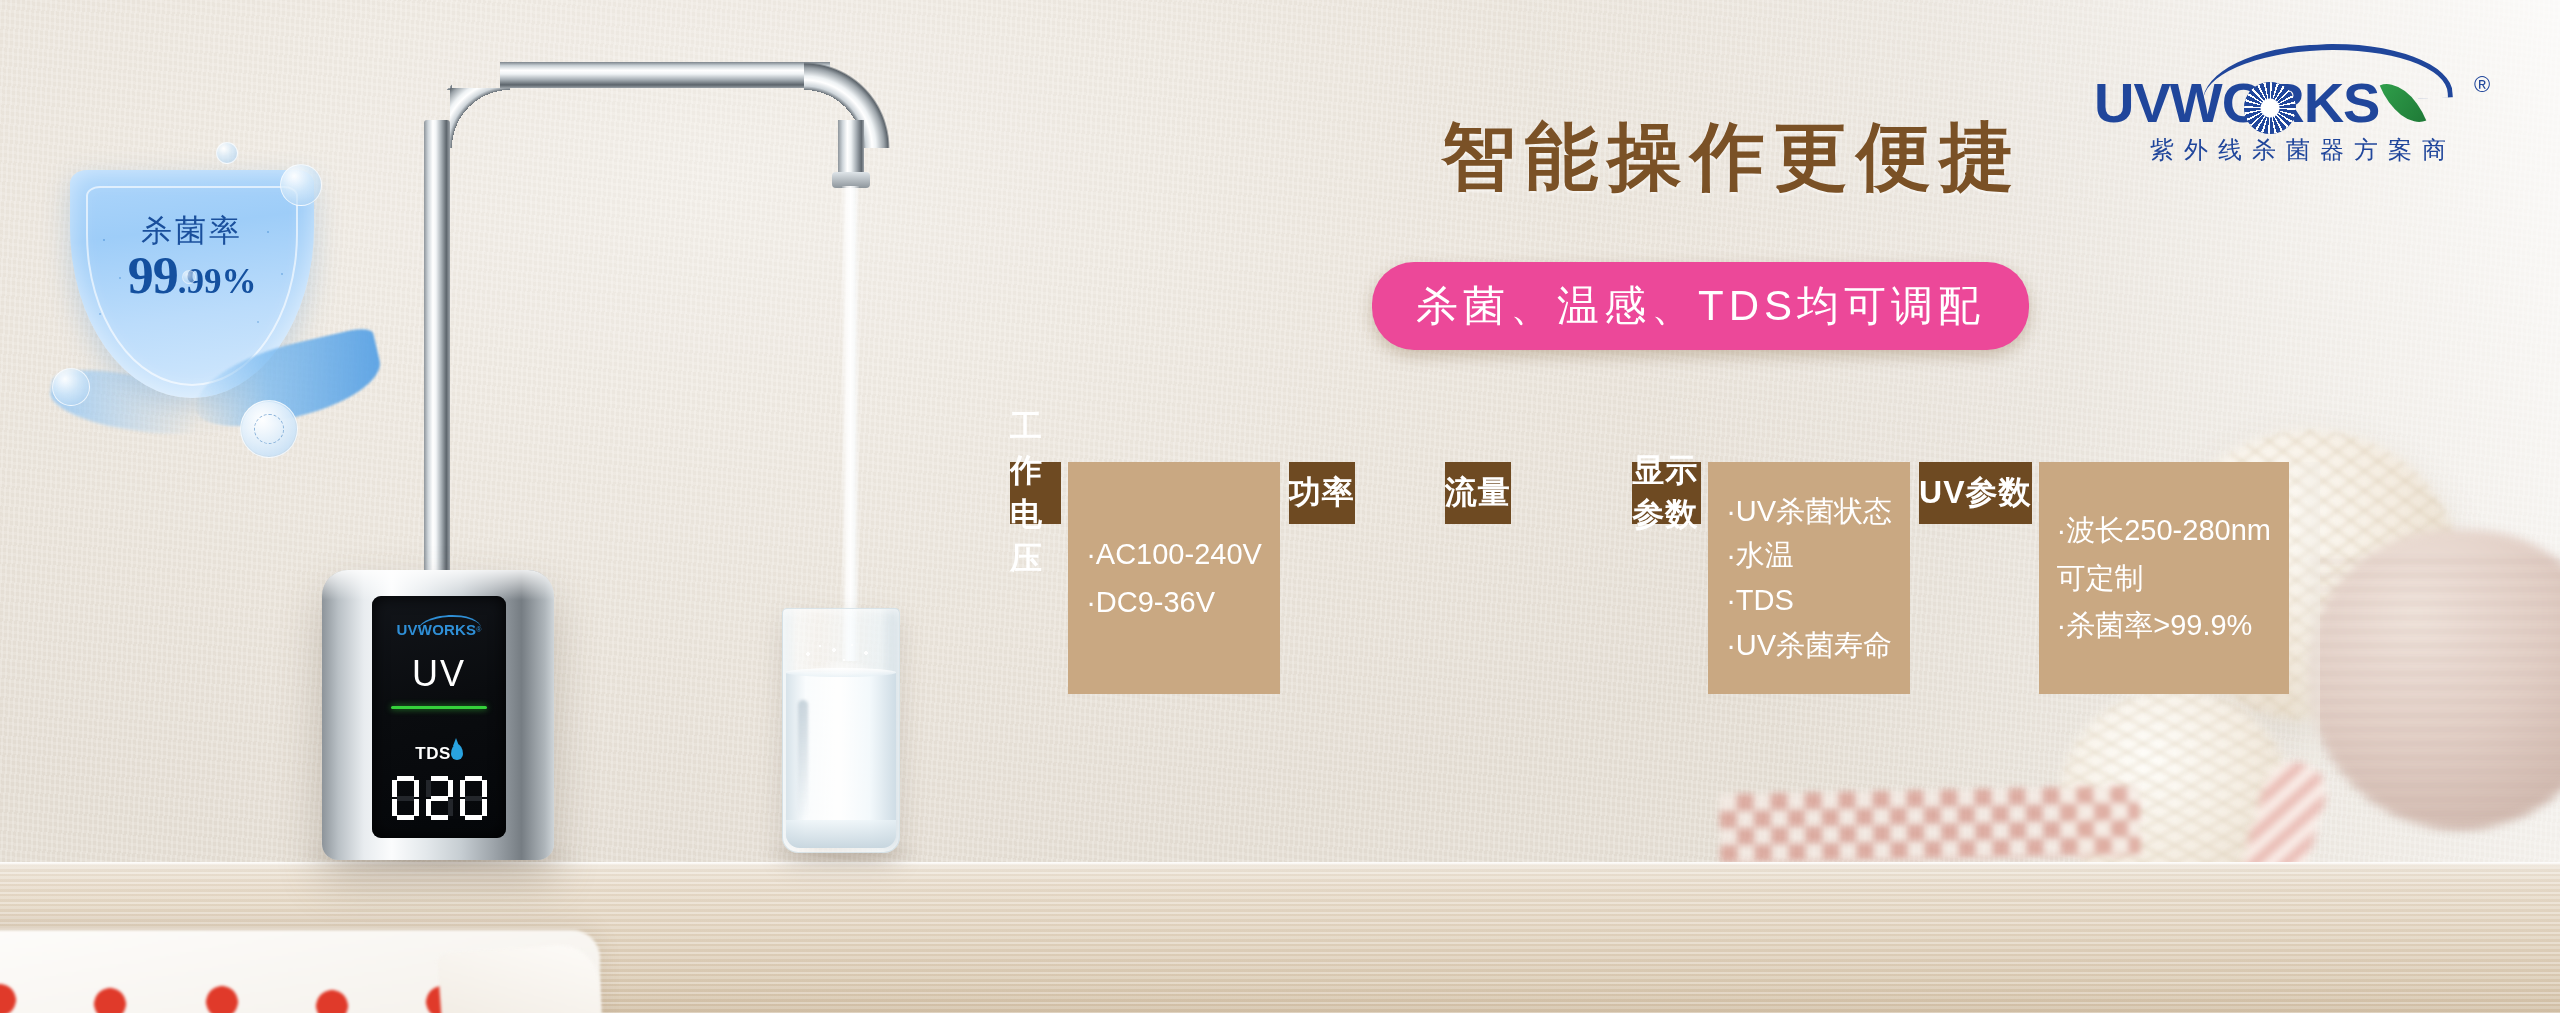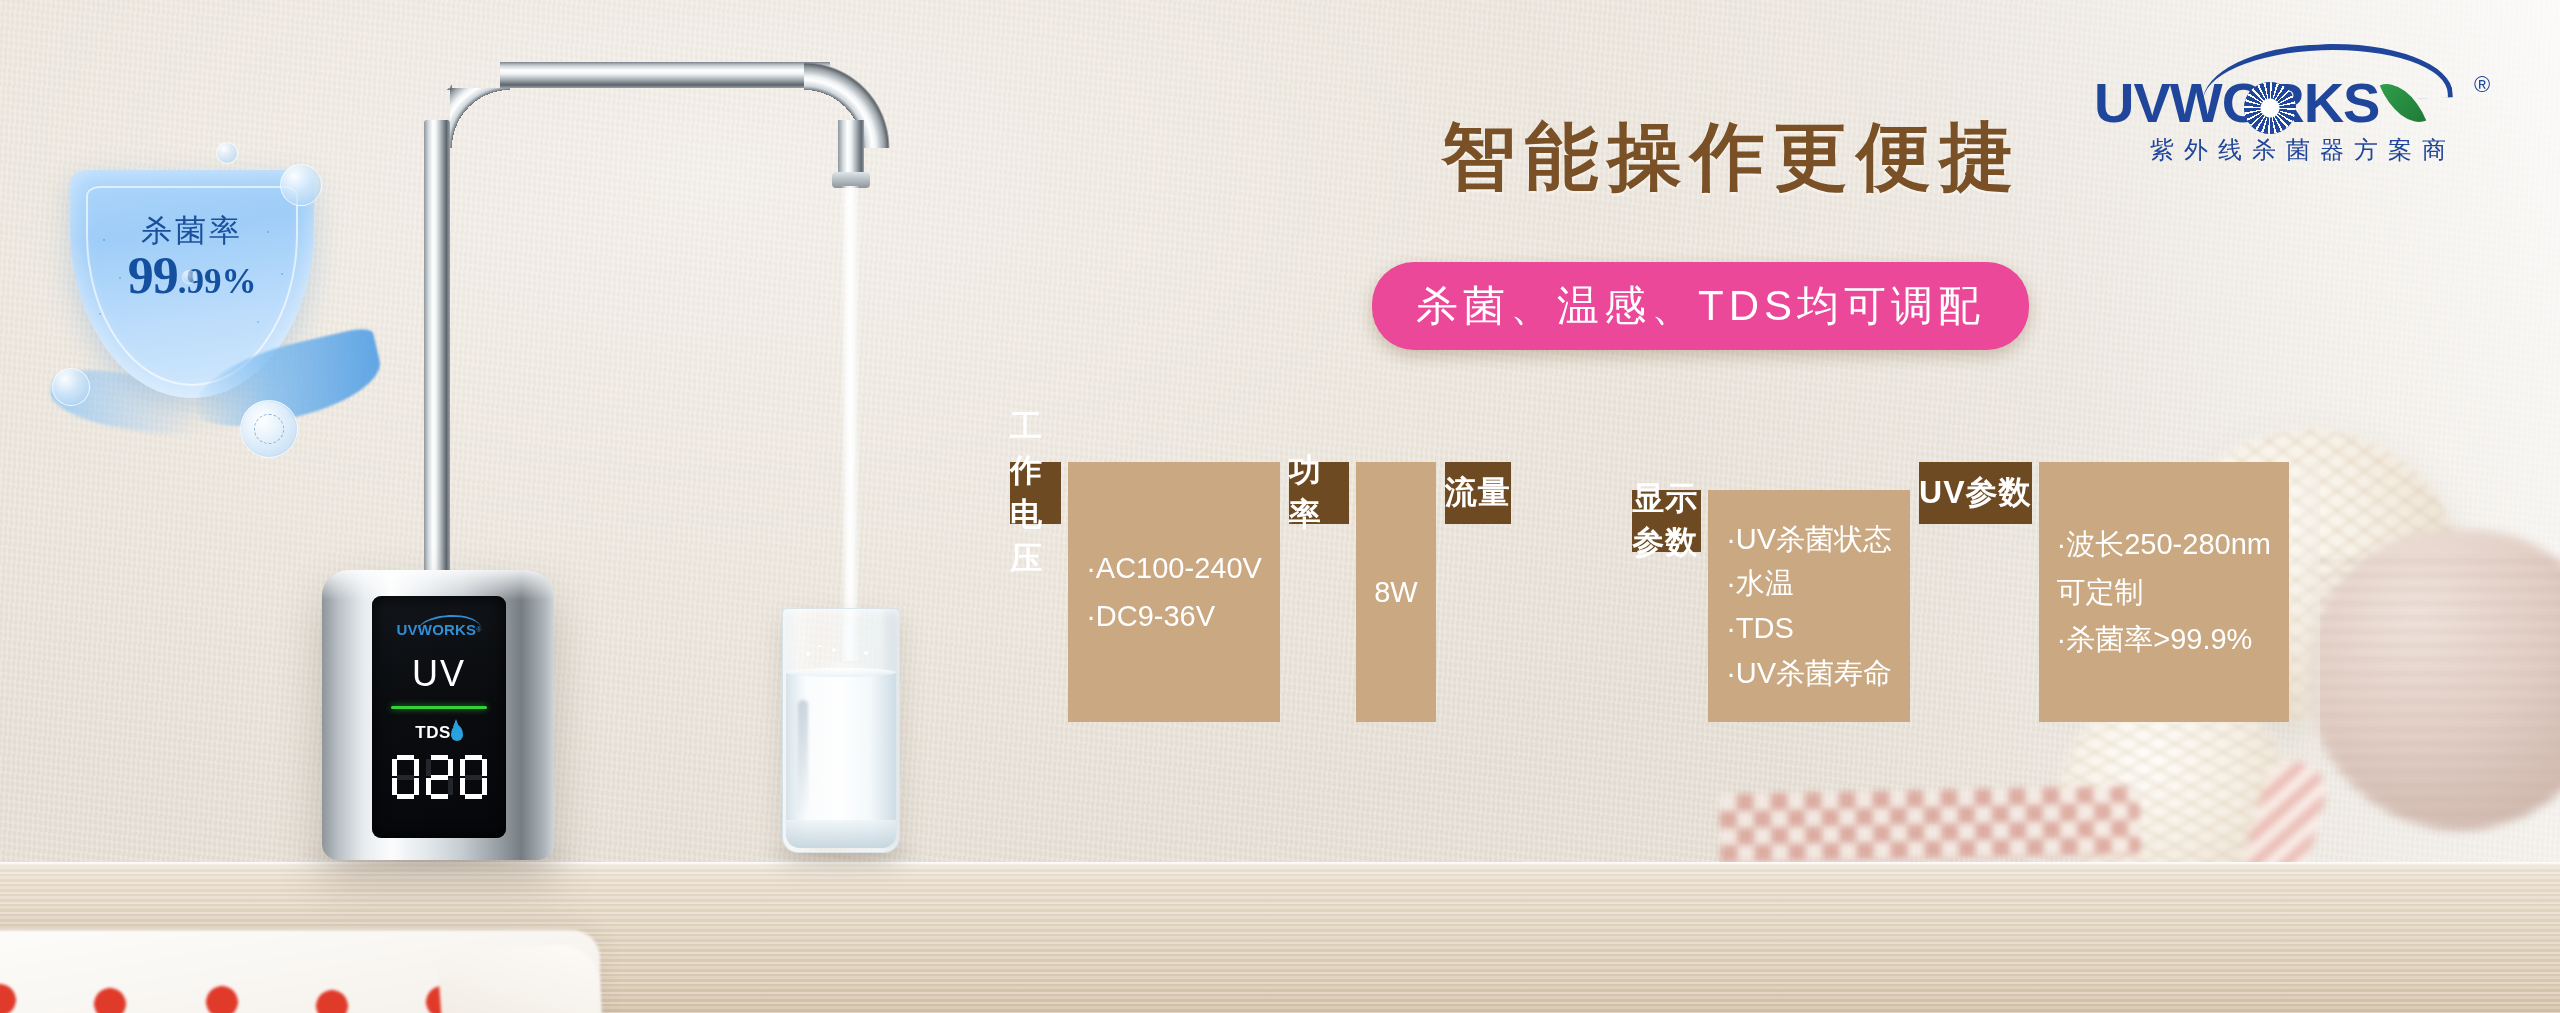--- a/index.html
+++ b/index.html
@@ -216,21 +216,21 @@
   .scr-logo-r { font-size:7px; vertical-align:super; color:#2f8fd6; }
   .scr-uv {
     margin-top:16px; font-size:36px; font-weight:500; color:#ffffff;
     letter-spacing:2px; line-height:1;
   }
   .scr-rule {
     margin-top:14px; width:96px; height:3px; background:#35d13b; border-radius:2px;
     box-shadow:0 0 6px rgba(53,209,59,.75);
   }
   .scr-tds-row {
-    margin-top:14px; display:flex; align-items:center; 
+    margin-top:35px; display:flex; align-items:flex-start; 
   }
   .scr-tds { font-size:17px; font-weight:bold; color:#ffffff; letter-spacing:.5px; }
   .drop {
     width:12px; height:16px; background:#29a3e0;
     border-radius:50% 50% 50% 50%/62% 62% 38% 38%;
     transform:rotate(0deg); position:relative;
   }
   .drop::before {
     content:""; position:absolute; left:2.2px; top:-6px;
     border-left:3.8px solid transparent; border-right:3.8px solid transparent;
@@ -391,21 +391,21 @@
 
   
   .spec-table {
     position:absolute; left:1010px; top:462px; width:1300px;
     display:flex; gap:9px; align-items:stretch;
   }
   .col { display:flex; flex-direction:row; gap:7px; }
   .col.c0 { width:272px; }
   .col.c1 { width:148px; }
   .col.c2 { width:180px; }
-  .col.c3 { width:280px;margin-top:28px; }
+  .col.c3 { width:280px; }
   .col.c4 { width:394px; }
   .col-head {
     height:62px; background:#6e4a22; color:#ffffff;
     display:flex; align-items:center; justify-content:center;
     font-size:32px; font-weight:bold; letter-spacing:1px;
     font-family:"Liberation Sans", sans-serif;
   }
   .col-body {
     min-height:232px; background:#c9a882;
     display:flex; flex-direction:column; justify-content:center;
@@ -591,23 +591,20 @@
   <div class="col c0">
     <div class="col-head">工作电压</div>
     <div class="col-body">
       <span class="ln">·AC100-240V</span>
       <span class="ln">·DC9-36V</span>
     </div>
   </div>
 
   <div class="col c1">
     <div class="col-head">功率</div>
-    <div class="col-body center">
-      <span class="ln">8W</span>
-    </div>
   </div>
 
   <div class="col c2">
     <div class="col-head">流量</div>
   </div>
 
   <div class="col c3">
     <div class="col-head">显示参数</div>
     <div class="col-body tight">
       <span class="ln">·UV杀菌状态</span>

